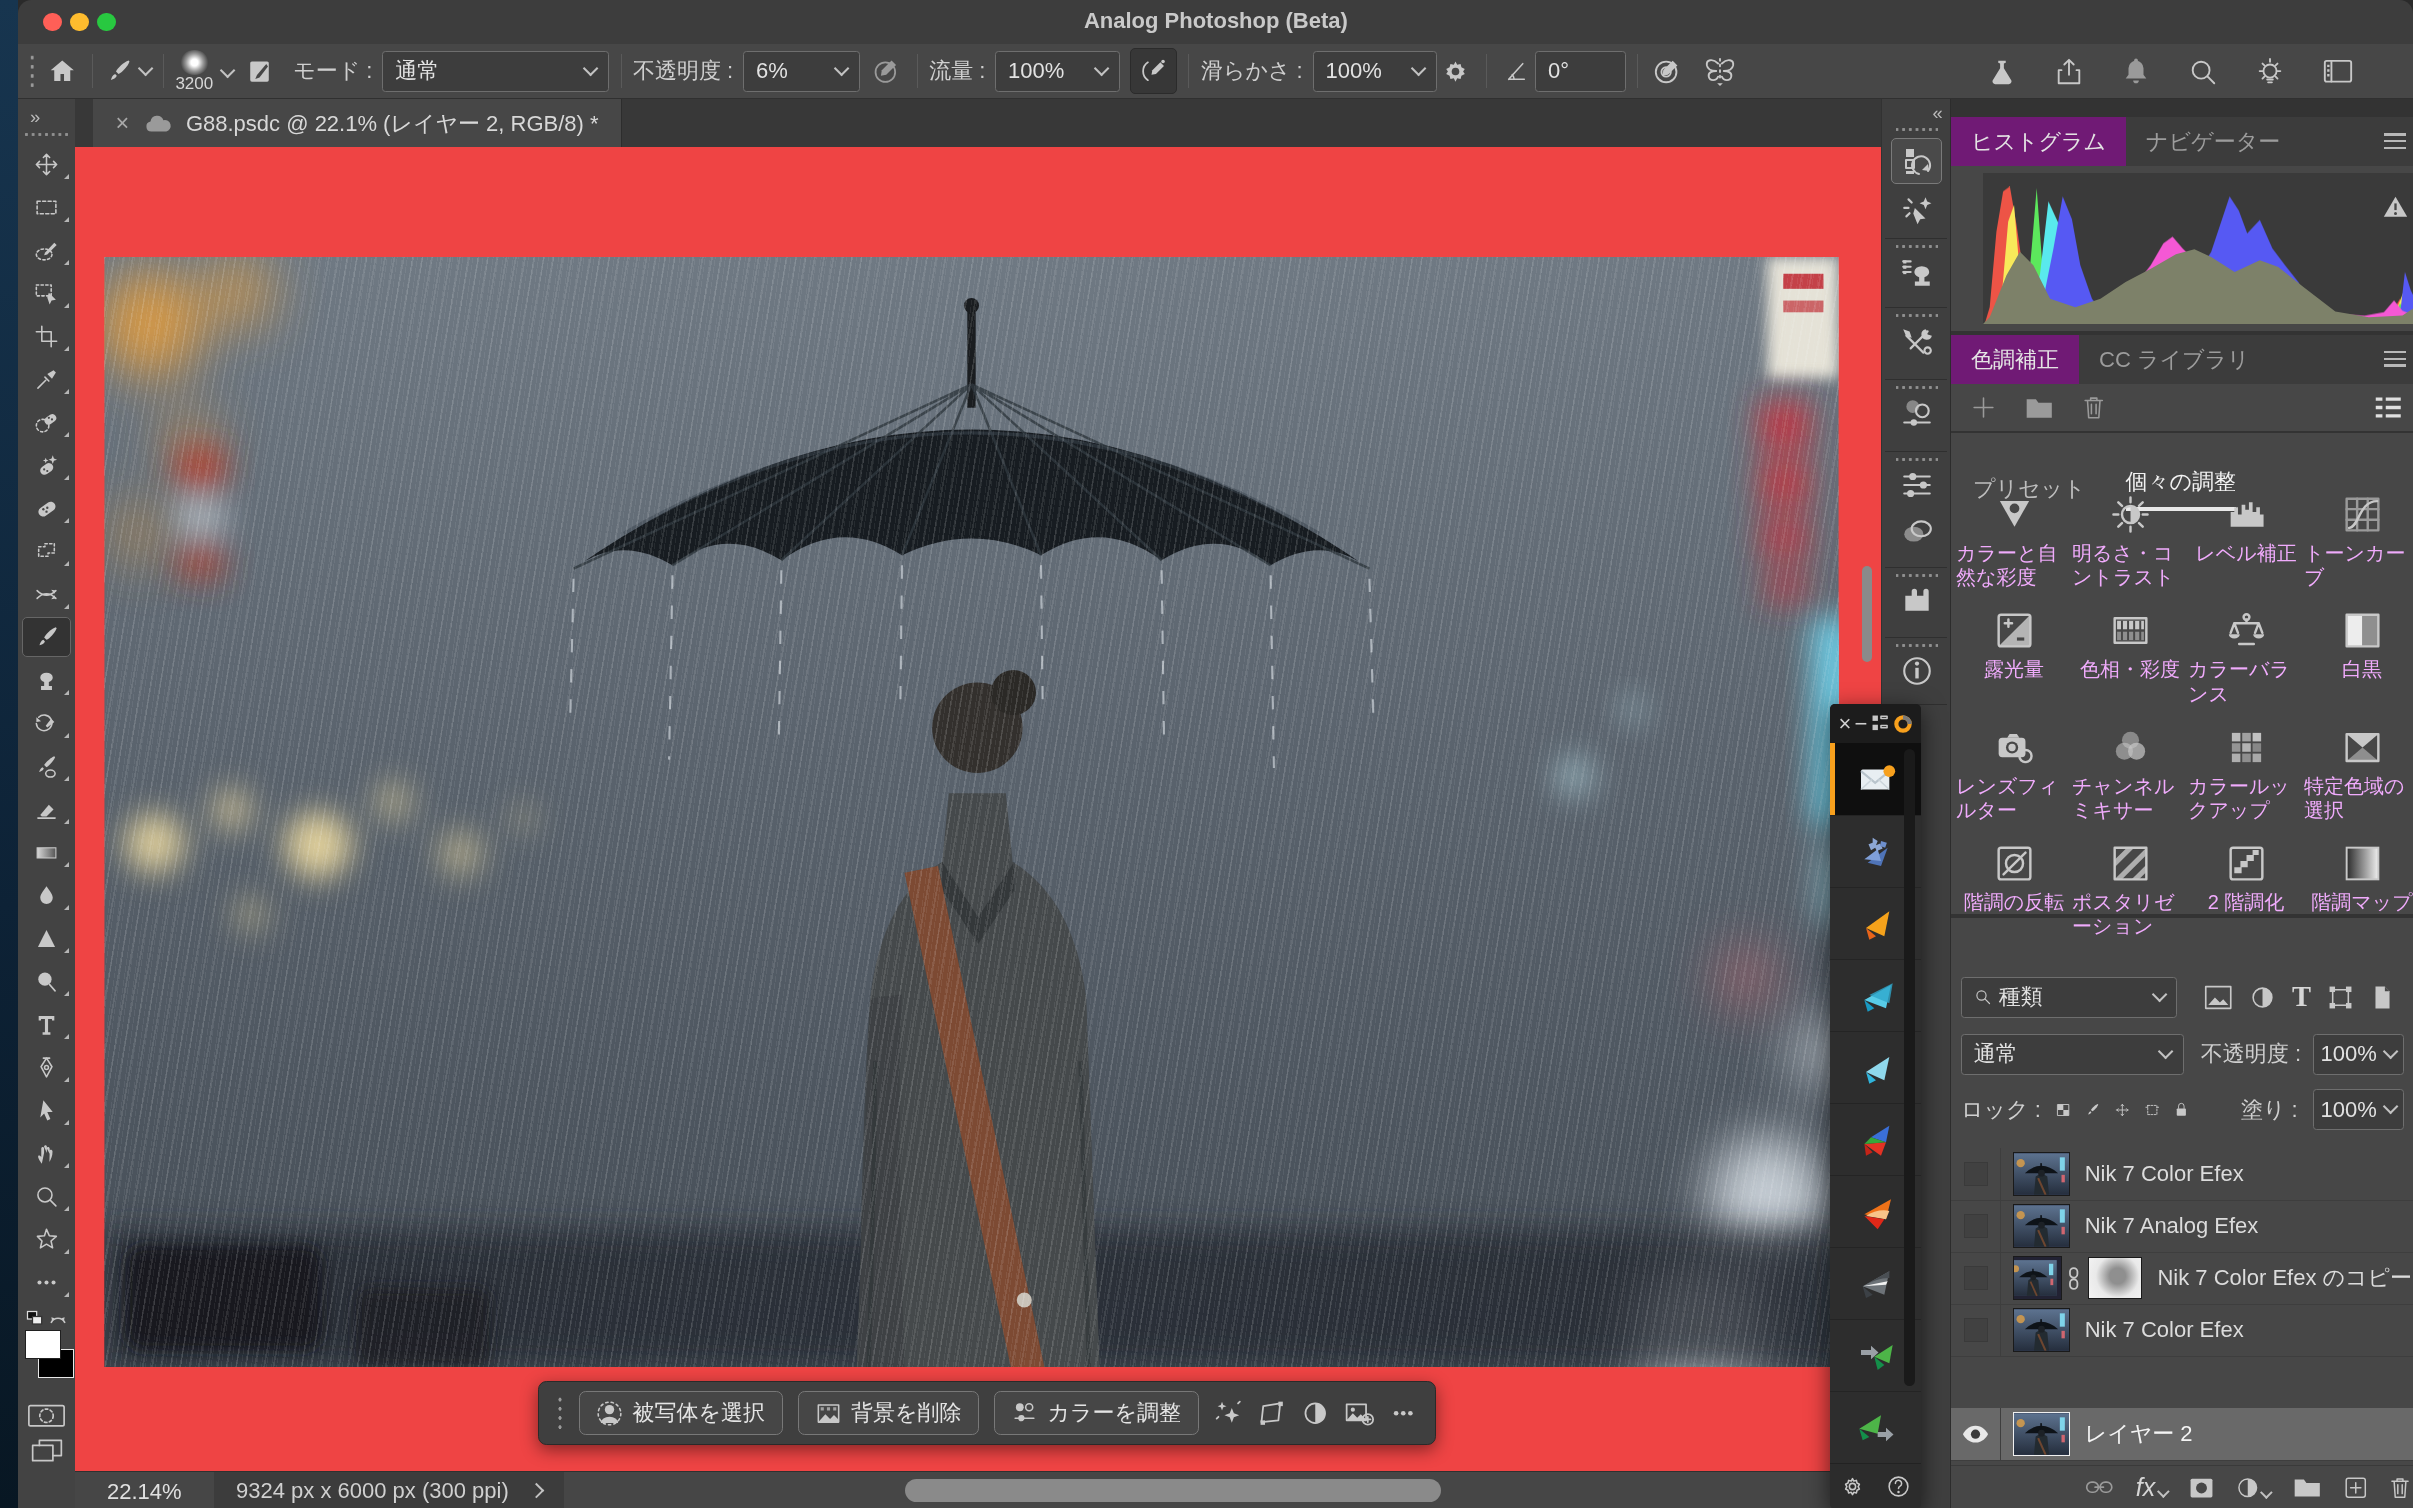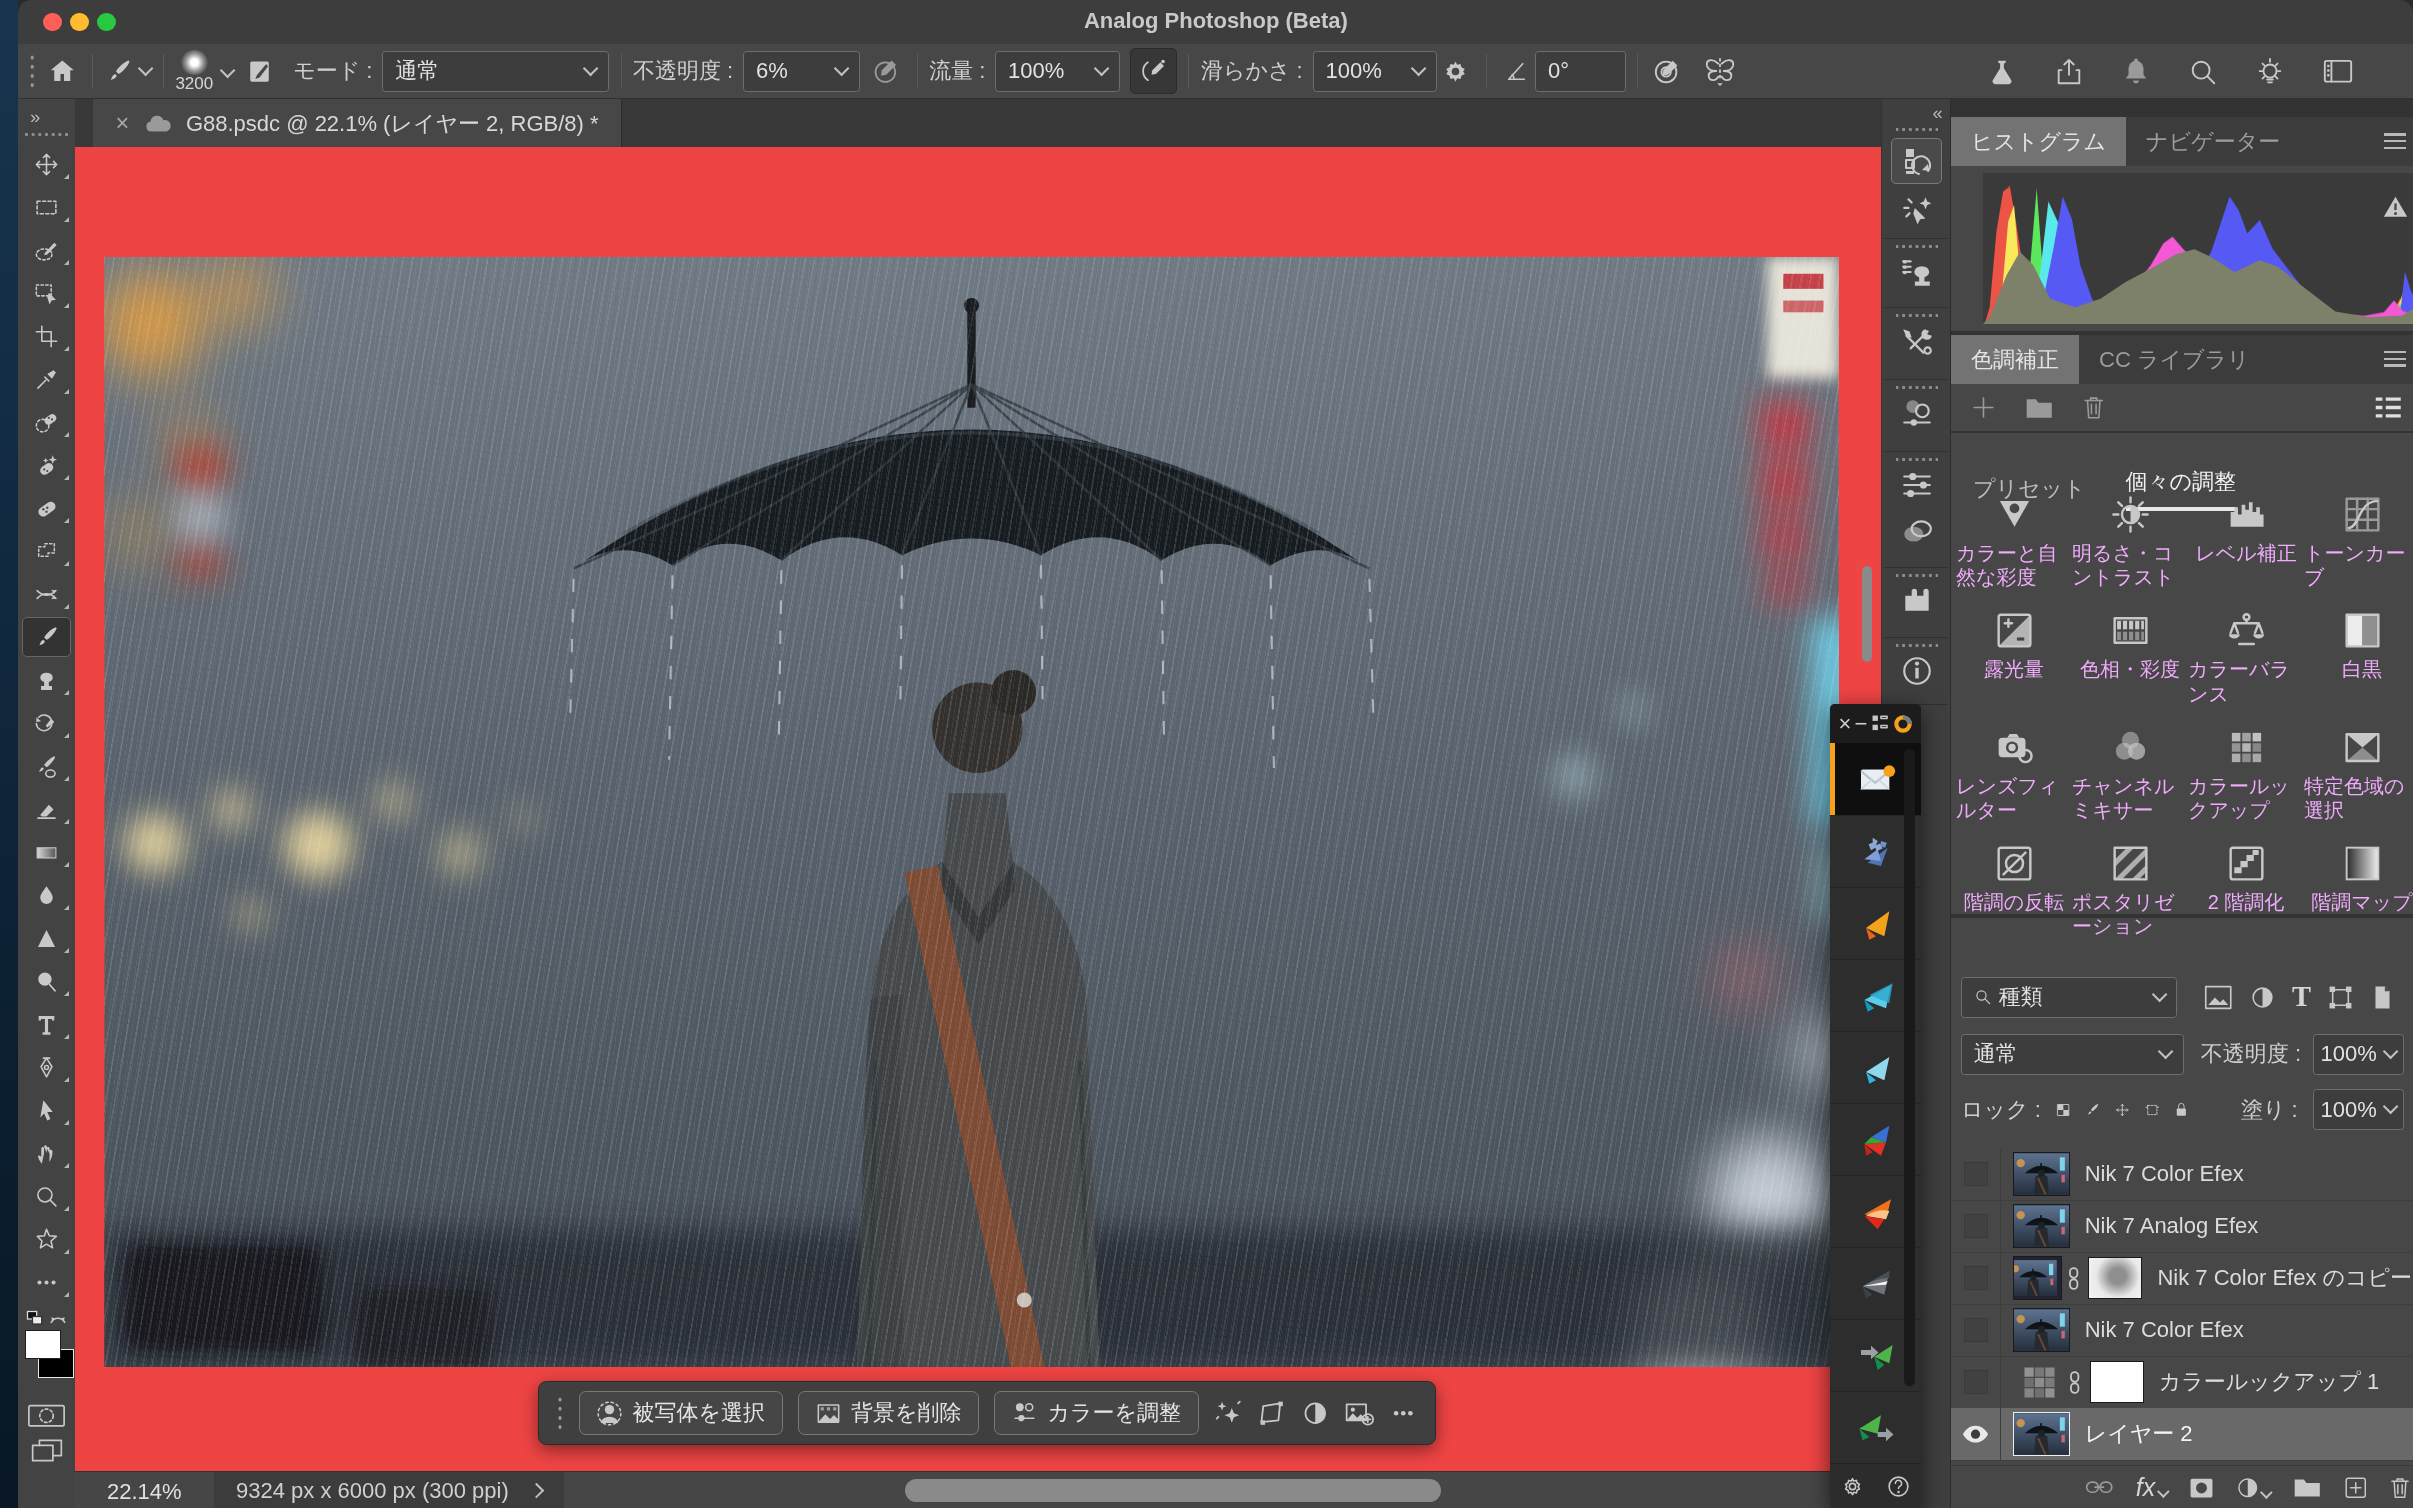--- a/index.html
+++ b/index.html
@@ -62,21 +62,21 @@
       align-items:center;gap:22px;padding:0 22px;color:#d0d0d0;}
   #hscroll{position:absolute;left:830px;top:6.7px;width:536px;height:23.5px;background:#8a8a8a;border-radius:11.7px;}
   
   #dockstrip{left:1881px;top:99px;width:69px;height:1410px;background:#3f3f3f;border-left:0.8px solid #323232;}
   .strip-item{position:absolute;left:0;width:69px;display:flex;justify-content:center;}
   .strip-div{position:absolute;left:3.4px;width:62px;height:0.8px;background:#2f2f2f;}
   
   #panels{left:1950px;top:99px;width:463px;height:1410px;background:#474747;border-left:0.8px solid #2c2c2c;}
   .tabsbar{position:absolute;left:0;width:463px;height:49px;background:#3c3c3c;}
   .ptab{height:49px;display:flex;align-items:center;padding:0 20px;color:#9c9c9c;white-space:nowrap;}
-  .ptab.on{background:#737373;color:#e4e4e4;}
+  .ptab.on{background:#701a75;color:#e4e4e4;}
   .pmenu{position:absolute;right:8.4px;top:11.7px;width:22px;height:22px;}
   .pmenu i{display:block;height:2.5px;background:#b9b9b9;margin:4.2px 0;}
   .adj-cell{width:116px;display:flex;flex-direction:column;align-items:center;gap:6.7px;
             text-align:left;font-size:20px;line-height:1.22;color:#f0abfc;}
   
   .lrow{position:absolute;left:0;width:463px;height:52px;display:flex;align-items:center;border-bottom:0.8px solid #3e3e3e;}
   .eyebox{width:49px;height:52px;display:flex;align-items:center;justify-content:center;border-right:0.8px solid #3e3e3e;flex:0 0 auto;}
   .lthumb{width:55px;height:42px;border:1.7px solid #1a1a1a;margin-left:11.7px;flex:0 0 auto;background:#223;}
   .lname{margin-left:15px;color:#dcdcdc;white-space:nowrap;overflow:hidden;}
   .lrow.sel{background:#696969;}
@@ -1061,43 +1061,20 @@
     </div>
     <div class="lrow" style="top:1205px;">
       <div class="eyebox">
           <span style="width:22px;height:22px;border:0.8px solid #3a3a3a;background:#414141;"></span>
         </div>
       <div class="lthumb"><svg width="55" height="42" viewBox="0 0 66 50">
             <use href="#sym-thumb"></use>
           </svg></div>
       <span class="lname">Nik 7 Color Efex</span>
     </div>
-    <div class="lrow" style="top:1257px;">
-      <div class="eyebox">
-          <span style="width:22px;height:22px;border:0.8px solid #3a3a3a;background:#414141;"></span>
-        </div>
-      <svg width="37" height="37" viewBox="0 0 32 32" style="margin-left:20px;flex:0 0 auto;">
-          <g class="icf dimf">
-            <rect x="3" y="3" width="8" height="8" opacity=".9"></rect>
-            <rect x="12" y="3" width="8" height="8" opacity=".6"></rect>
-            <rect x="21" y="3" width="8" height="8" opacity=".8"></rect>
-            <rect x="3" y="12" width="8" height="8" opacity=".5"></rect>
-            <rect x="12" y="12" width="8" height="8" opacity=".85"></rect>
-            <rect x="21" y="12" width="8" height="8" opacity=".65"></rect>
-            <rect x="3" y="21" width="8" height="8" opacity=".75"></rect>
-            <rect x="12" y="21" width="8" height="8" opacity=".5"></rect>
-            <rect x="21" y="21" width="8" height="8" opacity=".9"></rect>
-          </g>
-        </svg>
-      <svg width="13.4" height="25" viewBox="0 0 18 32" style="margin-left:10px;flex:0 0 auto;">
-          <use href="#sym-link"></use>
-        </svg>
-      <div class="mask" style="background:#fff;"></div>
-      <span class="lname">カラールックアップ 1</span>
-    </div>
     <div class="lrow sel" style="top:1309px;">
       <div class="eyebox">
         <svg width="27" height="18.4" viewBox="0 0 32 22">
             <path class="icf" style="fill:#e8e8e8;" d="M16 1 C8 1 3 7 1 11 c2 4 7 10 15 10 s13-6 15-10 C29 7 24 1 16 1z"></path>
             <circle cx="16" cy="11" r="5.5" fill="#3c3c3c"></circle>
           </svg>
       </div>
       <div class="lthumb" style="border-color:#f0f0f0;"><svg width="55" height="42" viewBox="0 0 66 50">
             <use href="#sym-thumb"></use>
           </svg></div>

